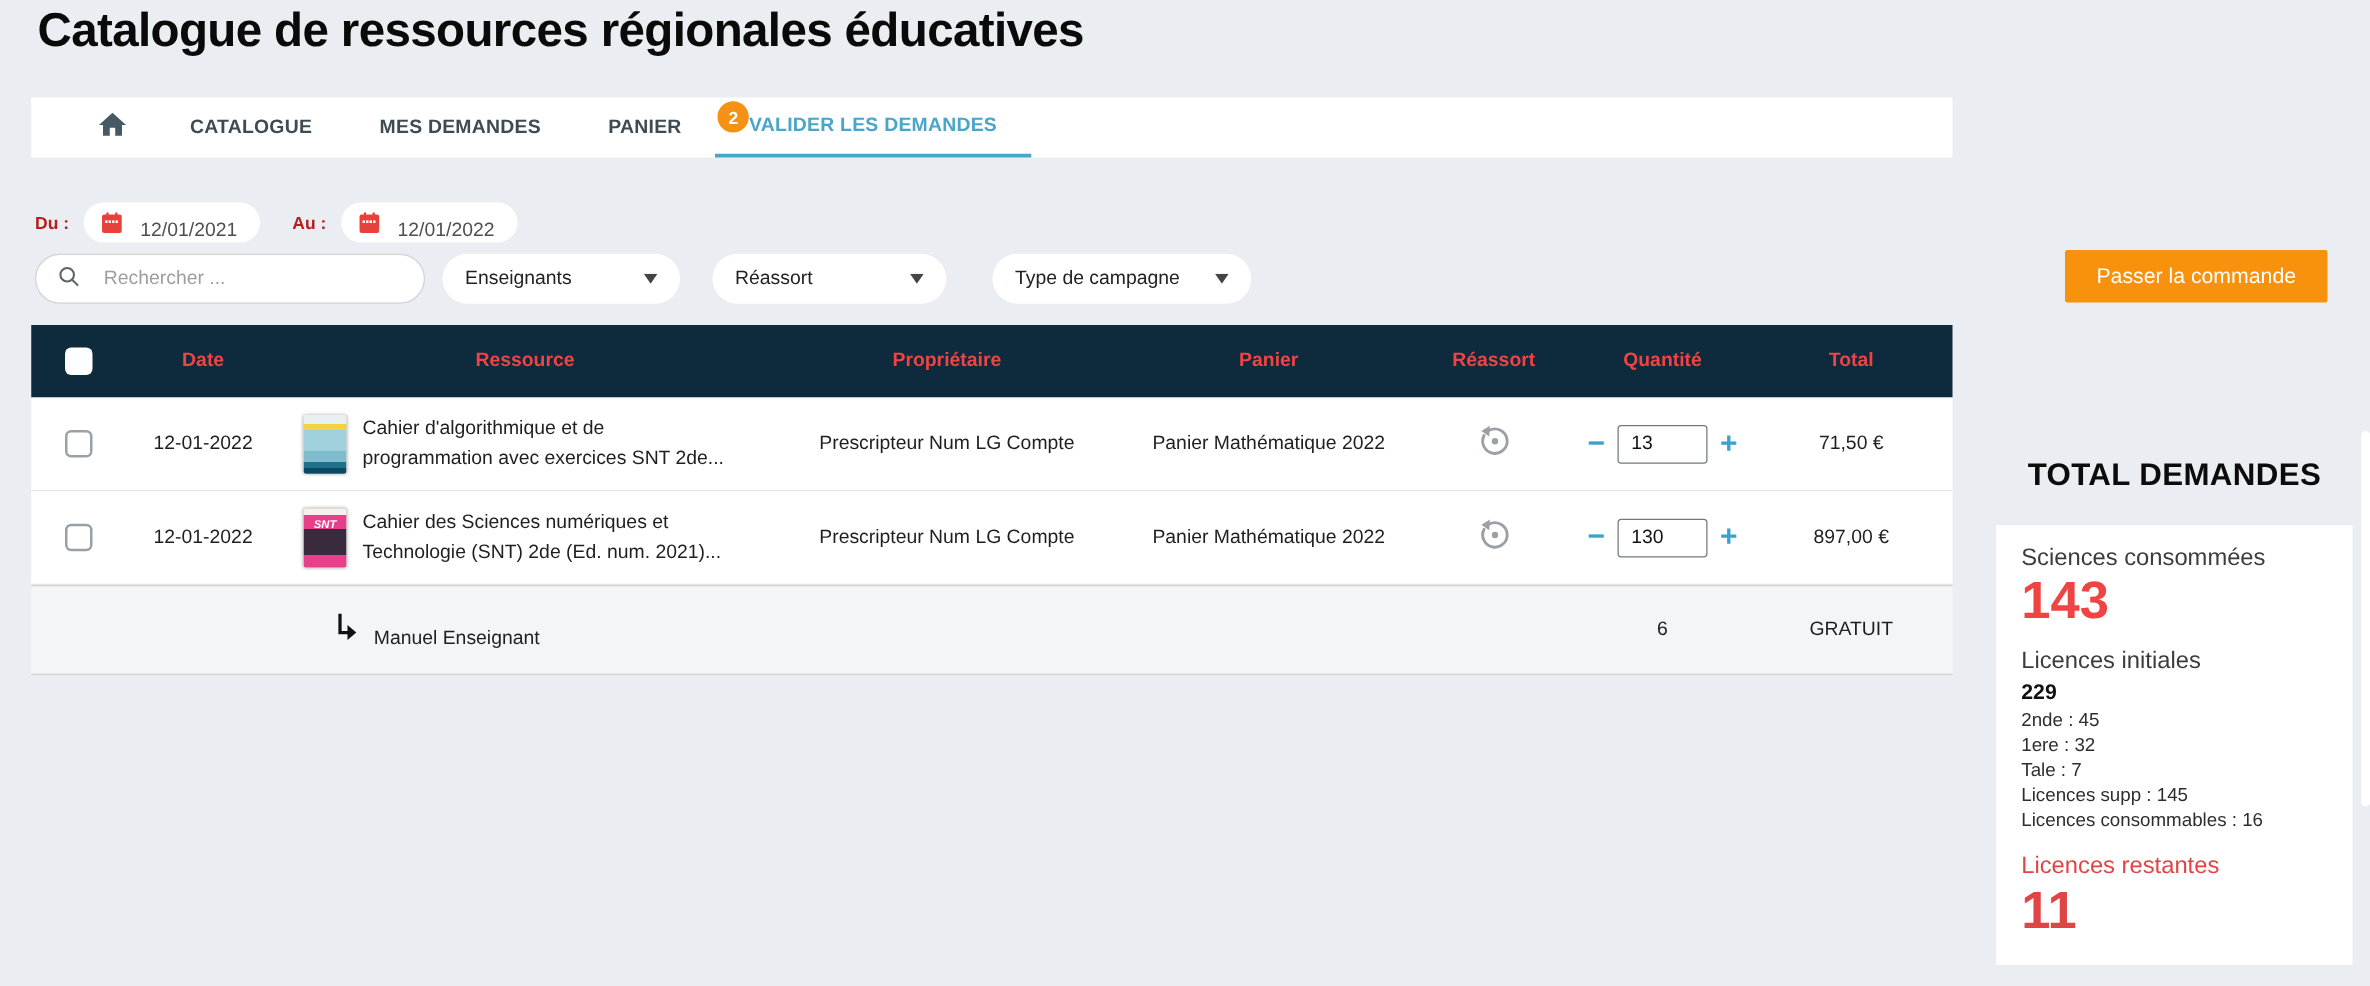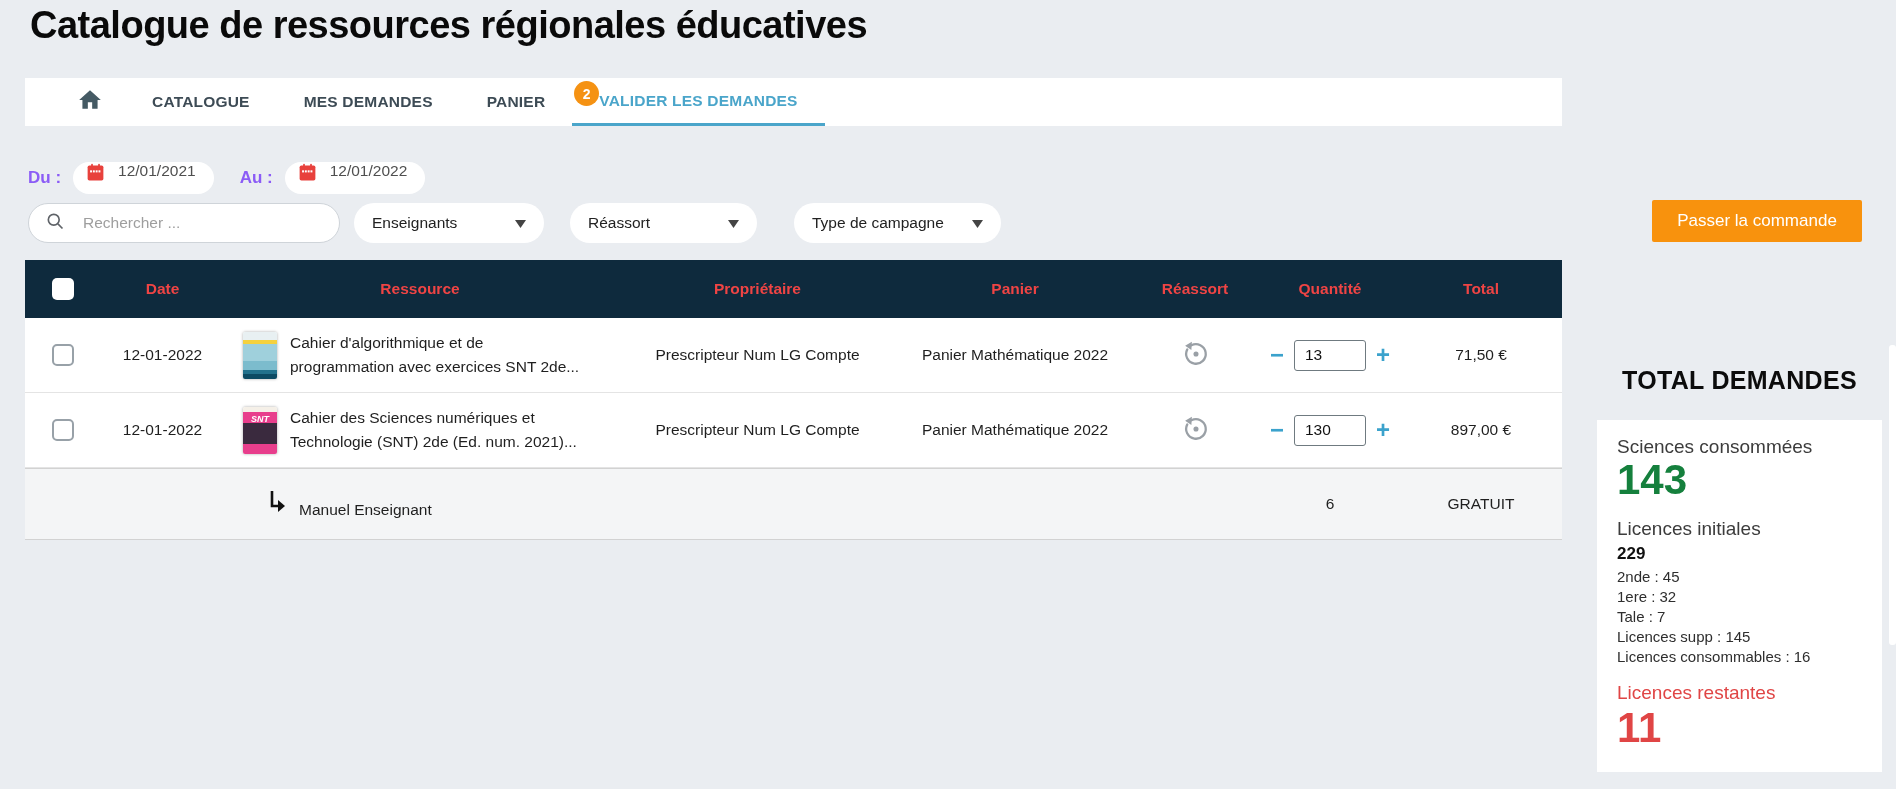--- a/index.html
+++ b/index.html
@@ -29,24 +29,24 @@
   }
   .nav-tab.active { color:#4aa5ca; border-bottom:3px solid #4aa5ca; }
   .tab-badge {
     position:absolute; left:2px; top:3px; width:25px; height:25px;
     background:#f59213; border-radius:50%; color:#fff;
     font-size:14px; font-weight:bold;
     display:flex; align-items:center; justify-content:center;
   }
   
   .date-row { position:absolute; left:28px; top:162px; display:flex; align-items:center; }
-  .date-label { font-size:17px; font-weight:bold; color:#8b5cf6; }
+  .date-label { font-size:14px; font-weight:bold; color:#b91c1c; }
   .date-box {
     background:#fff; border-radius:16px; height:32px; margin-left:12px;
-    display:flex; align-items:flex-start; gap:12px; padding:0 18px 0 12px; cursor:pointer;
+    display:flex; align-items:flex-end; gap:12px; padding:0 18px 0 12px; cursor:pointer;
   }
   .date-box + .date-label { margin-left:26px; }
   .date-value { font-size:15.5px; color:#4f4f4f; }
   
   .filter-row { position:absolute; left:28px; top:203px; display:flex; align-items:center; }
   .search-pill {
     width:312px; height:40px; background:#fff; border:1px solid #cfd4d9;
     border-radius:20px; display:flex; align-items:center; gap:16px; padding:0 16px;
   }
   .search-pill input {
@@ -113,21 +113,21 @@
   
   .summary-title {
     position:absolute; left:1597px; top:366px; width:285px; text-align:center;
     font-size:25px; font-weight:bold; color:#0c0c0c; letter-spacing:.3px;
   }
   .summary-panel {
     position:absolute; left:1597px; top:420px; width:285px; height:352px;
     background:#fff; padding:16px 10px 0 20px;
   }
   .sp-label { font-size:19px; color:#3c3c3c; }
-  .sp-big { font-size:42px; font-weight:bold; color:#15803d; line-height:1.05; margin-bottom:16px; }
+  .sp-big { font-size:42px; font-weight:bold; color:#ef4444; line-height:1.05; margin-bottom:16px; }
   .sp-bold { font-size:17px; font-weight:bold; color:#111; margin:4px 0 3px 0; }
   .sp-line { font-size:15px; color:#2e2e2e; line-height:20px; }
   .sp-remaining-label { font-size:19px; color:#e04545; margin-top:15px; }
   .sp-remaining-value { font-size:42px; font-weight:bold; color:#e04545; line-height:1.05; margin-top:2px; }
   
   .scrollbar { position:absolute; left:1889px; top:345px; width:7px; height:300px; background:#fff; border-radius:3px; }
 </style>
 </head>
 <body>
 

